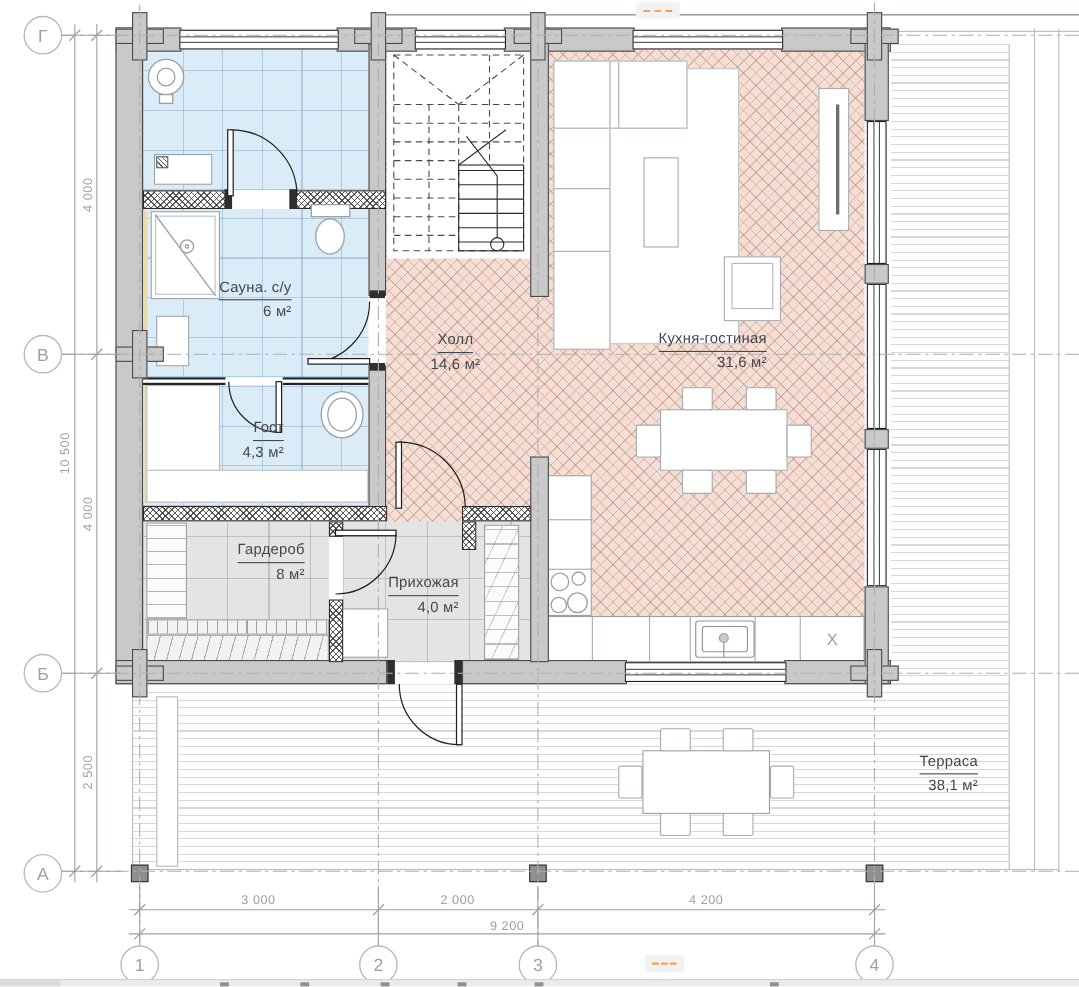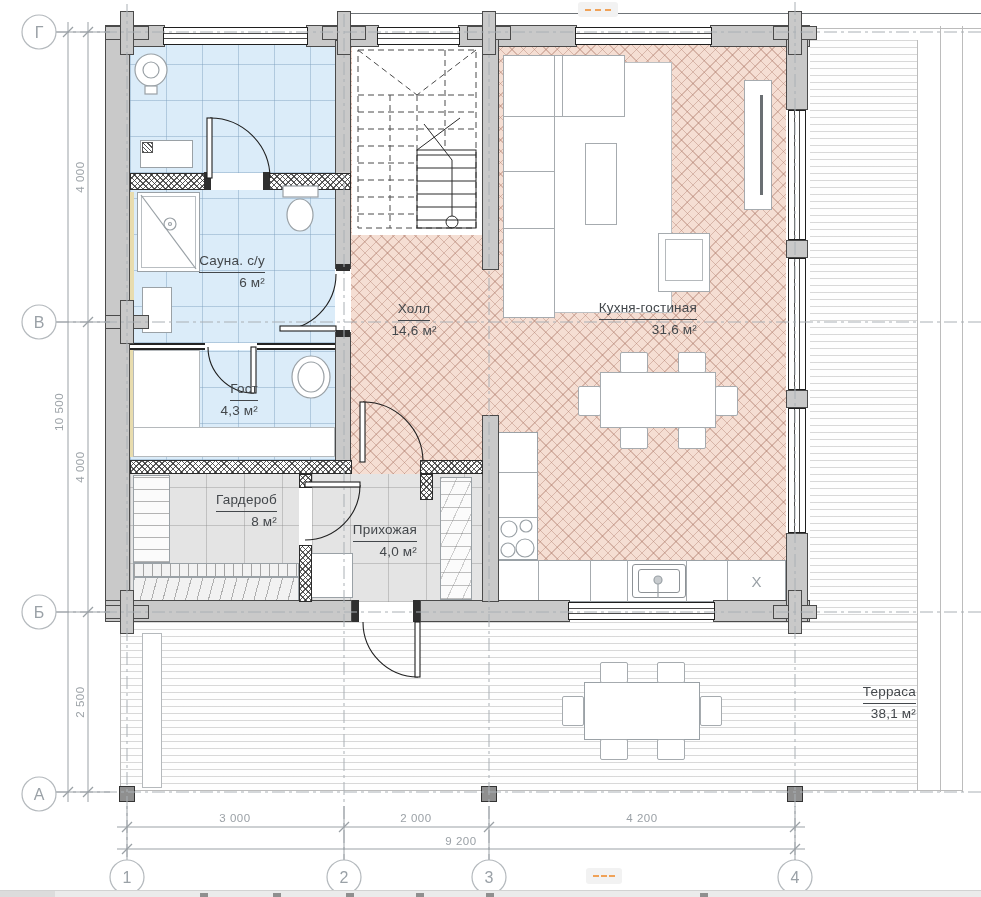--- a/index.html
+++ b/index.html
@@ -356,21 +356,21 @@
     <span class="rarea">4,0 м²</span>
   </div>
   <div class="rlabel" style="left:383px;top:299px;width:62px;text-align:center">
     <span class="rname">Холл</span>
     <span class="rarea">14,6 м²</span>
   </div>
   <div class="rlabel" style="left:565px;top:298px;width:132px">
     <span class="rname">Кухня-гостиная</span>
     <span class="rarea">31,6 м²</span>
   </div>
-  <div class="rlabel" style="left:826px;top:682px;width:90px">
+  <div class="rlabel" style="left:799px;top:682px;width:90px">
     <span class="rname">Терраса</span>
     <span class="rarea">38,1 м²</span>
   </div>
 
   <div class="chip" style="left:578px;top:2px;width:40px;height:15px">
     <span class="chipdash"></span>
   </div>
   <div class="chip" style="left:586px;top:868px;width:36px;height:16px">
     <span class="chipdash" style="width:22px"></span>
   </div>

